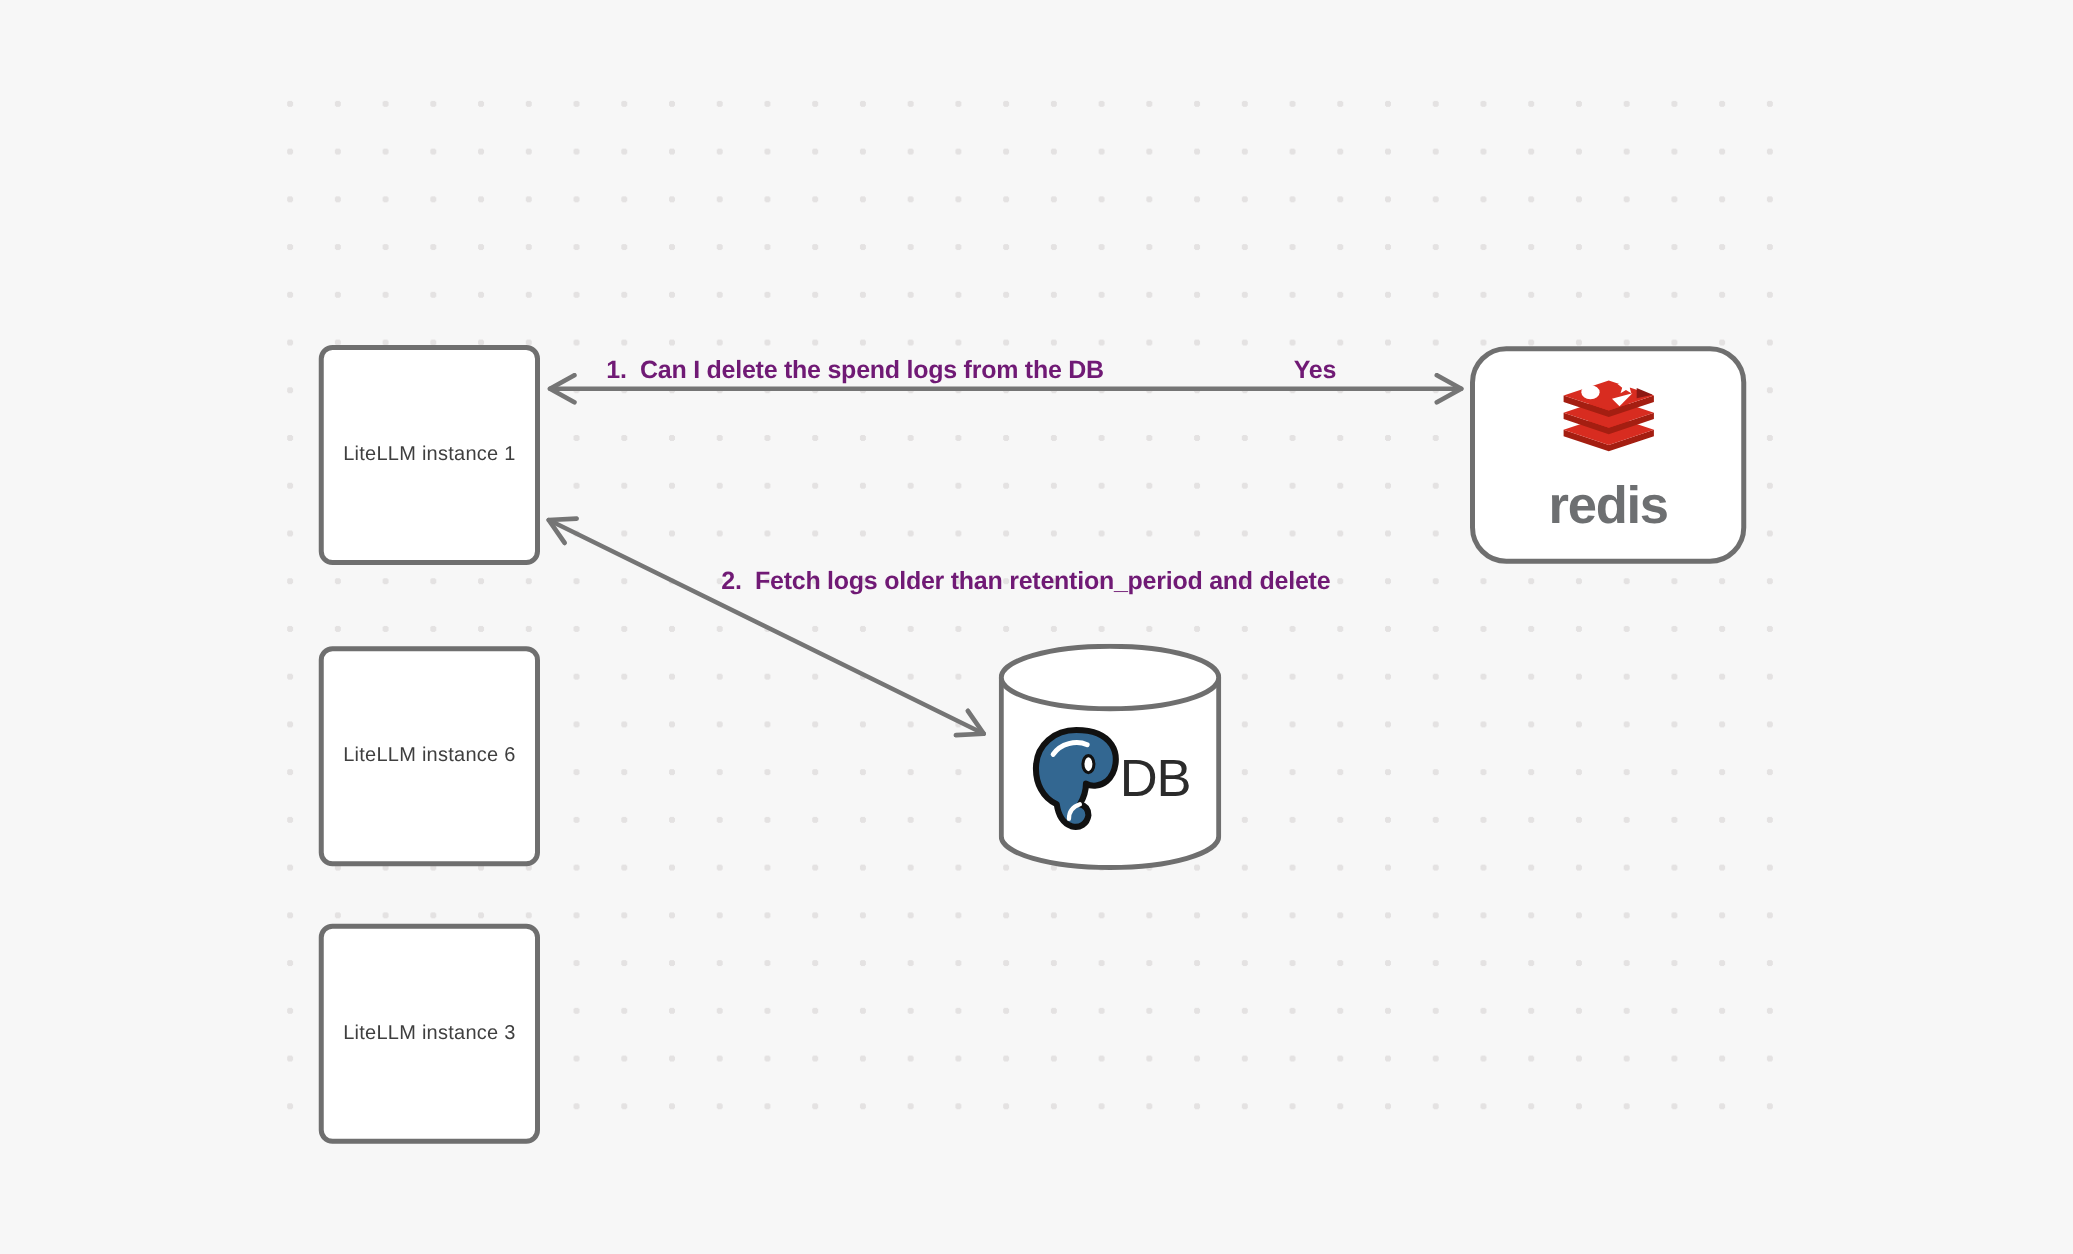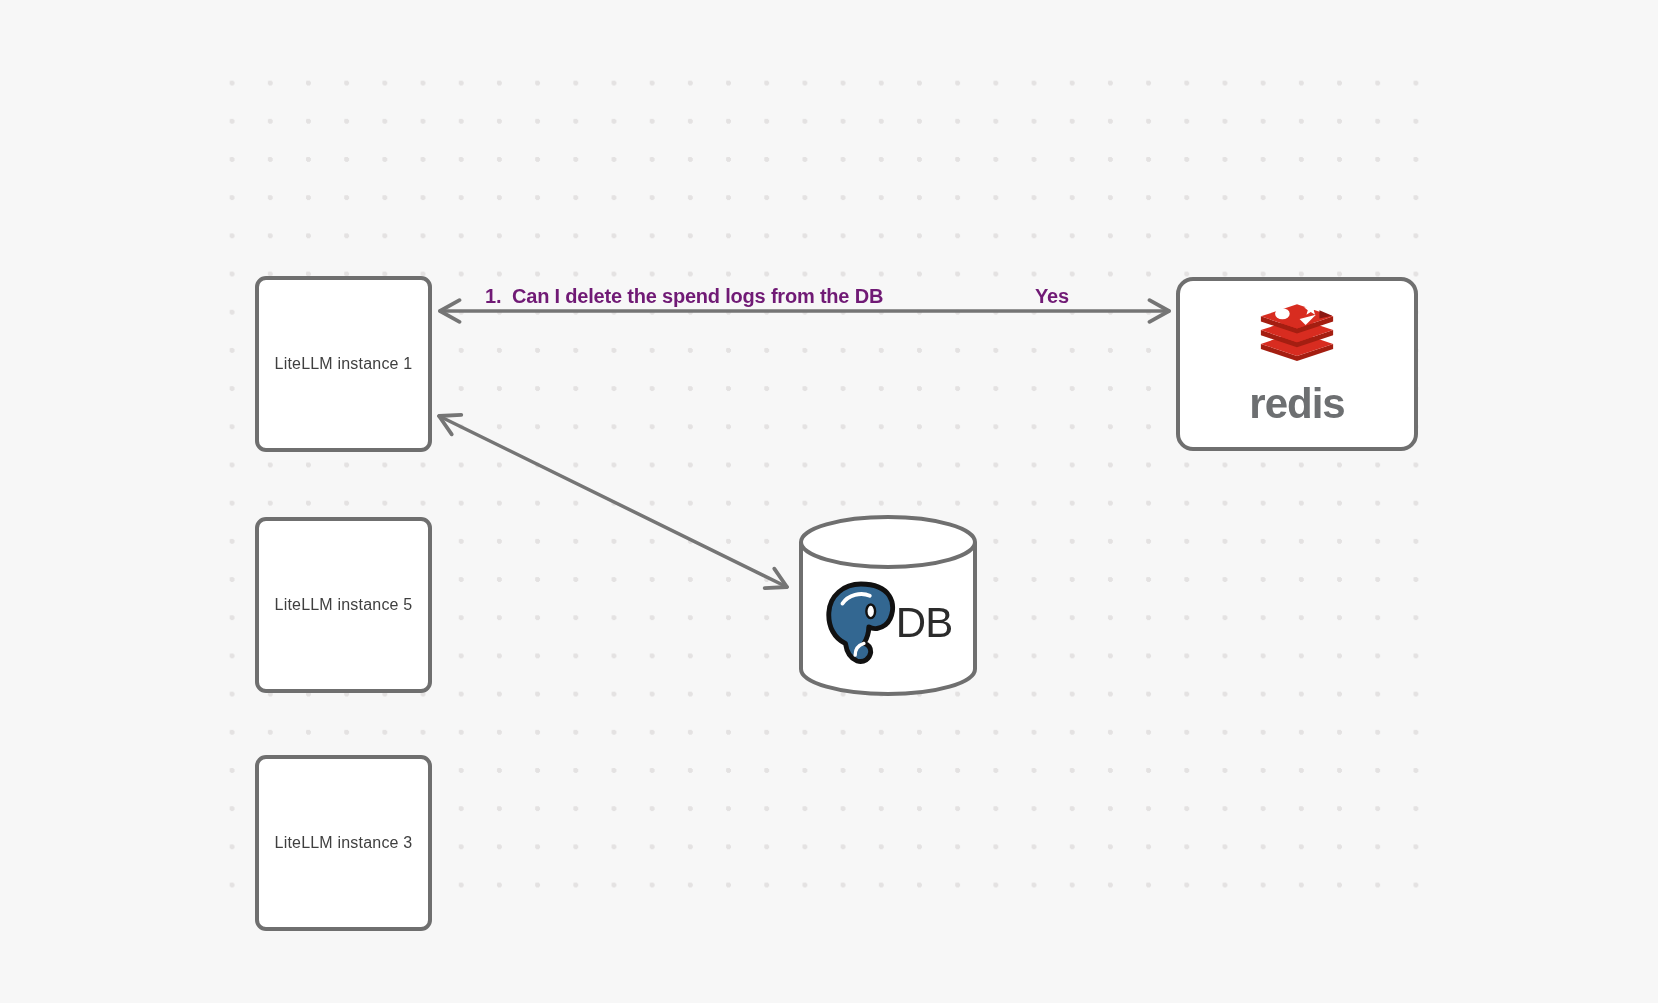--- a/index.html
+++ b/index.html
@@ -15,21 +15,21 @@
   .arrows{position:absolute;left:0;top:0;}
   .node{
     position:absolute;background:#ffffff;border:4px solid #6f6f6f;
     box-sizing:border-box;display:flex;align-items:center;justify-content:center;
   }
   .instance{width:177px;height:176px;border-radius:11px;left:255px;}
   .instance .lbl{
     font-size:16px;color:#3f3f3f;letter-spacing:.2px;text-align:center;
   }
   .redis-node{
-    left:1176px;top:277px;width:242px;height:174px;border-radius:17px;
+    left:1176px;top:277px;width:221px;height:174px;border-radius:29px;
     flex-direction:column;gap:12px;
   }
   .redis-word{
     font-size:42px;font-weight:700;color:#6d6f71;letter-spacing:-1px;
     line-height:40px;margin-top:2px;
   }
   .cyl{position:absolute;left:799px;top:515px;width:178px;height:181px;}
   .cyl-content{
     position:absolute;left:0;top:58px;width:178px;height:100px;
     display:flex;align-items:center;justify-content:center;gap:4px;
@@ -61,23 +61,23 @@
     </g>
     <g>
       <line x1="439" y1="416" x2="787" y2="587" stroke="#757575" stroke-width="3.5" stroke-linecap="round" marker-start="url(#chev)" marker-end="url(#chev)"></line>
     </g>
   </svg>
 
   <div class="node instance" style="top:276px">
     <div class="lbl">LiteLLM instance 1</div>
   </div>
   <div class="node instance" style="top:517px">
-    <div class="lbl">LiteLLM instance 5</div>
+    <div class="lbl">LiteLLM instance 6</div>
   </div>
-  <div class="node instance" style="top:755px">
+  <div class="node instance" style="top:739px">
     <div class="lbl">LiteLLM instance 3</div>
   </div>
 
   <div class="node redis-node">
     <svg width="86" height="66" viewBox="0 0 100 76">
 
       <path d="M8,46 L8,52 L50,66 L92,52 L92,46 L50,60 Z" fill="#a41e11"></path>
       <polygon points="50,32 92,46 50,60 8,46" fill="#d82c20"></polygon>
 
       <path d="M8,30 L8,36 L50,50 L92,36 L92,30 L50,44 Z" fill="#a41e11"></path>
@@ -107,14 +107,15 @@
         <path d="M19,23 C25,14 38,11 47,15" fill="none" stroke="#ffffff" stroke-width="4" stroke-linecap="round"></path>
         <path d="M41,64 C35,66 32,70 32,76" fill="none" stroke="#ffffff" stroke-width="3.5" stroke-linecap="round"></path>
         <ellipse cx="48" cy="31" rx="4.5" ry="7" fill="#ffffff" stroke="#111111" stroke-width="2.5"></ellipse>
       </svg>
       <div class="db-lbl">DB</div>
     </div>
   </div>
 
   <div class="ann ann1">1.  Can I delete the spend logs from the DB</div>
   <div class="ann annYes">Yes</div>
+  <div class="ann ann2">2.  Fetch logs older than retention_period and delete</div>
 
 </div>
 
 </body></html>

